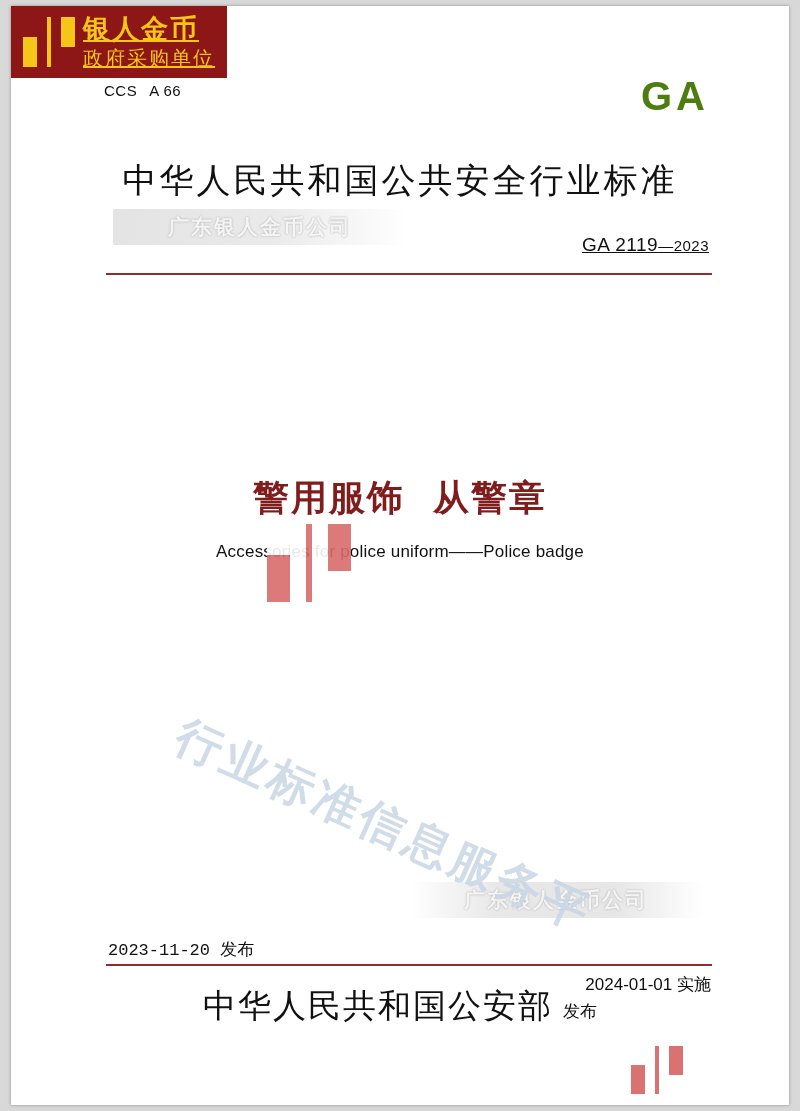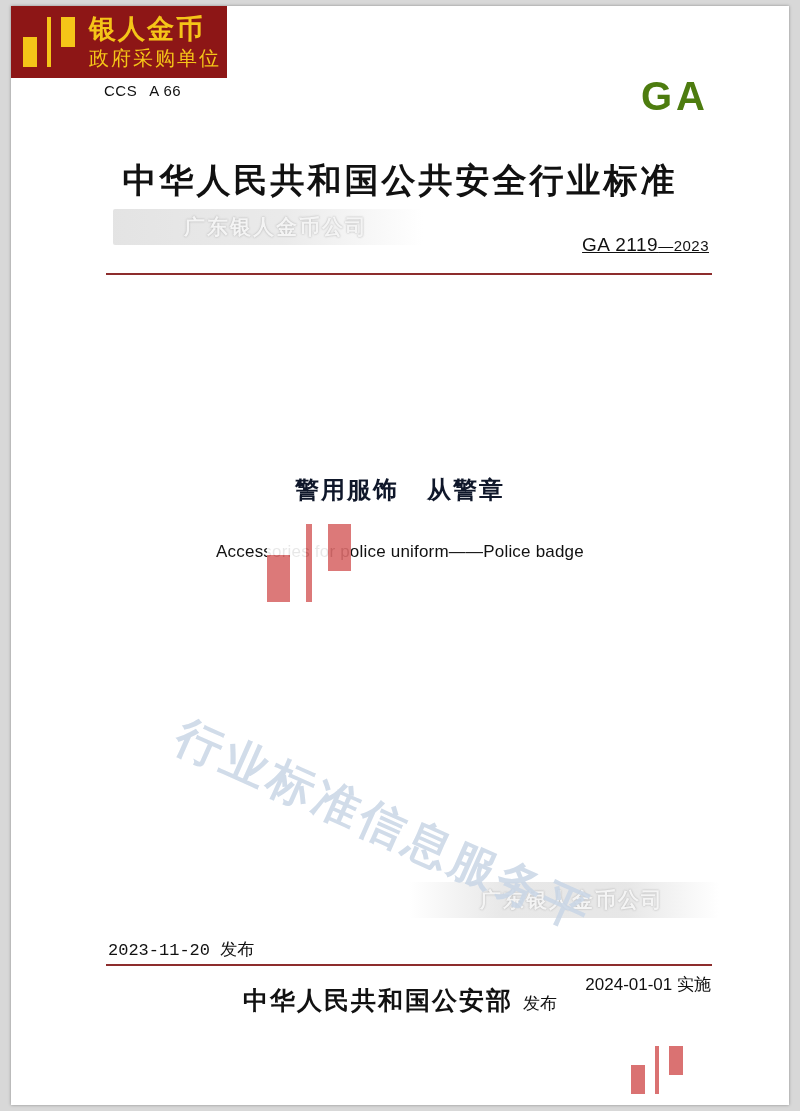--- a/index.html
+++ b/index.html
@@ -65,23 +65,24 @@
   }
   #logo-mark span.bar2 {
     position: absolute;
     right: 14px;
     top: 0;
     width: 10px;
     height: 50px;
     background: #8d1616;
   }
   #logo-text {
-    margin-left: 14px;
+    margin-left: 8px;
     color: #f5c518;
     line-height: 1.1;
+    text-decoration: underline;
   }
   #logo-text .line1 {
     font-size: 27px;
     font-weight: bold;
     letter-spacing: 2px;
   }
   #logo-text .line2 {
     font-size: 20px;
     letter-spacing: 2px;
     margin-top: 3px;
@@ -110,21 +111,21 @@
     text-align: center;
   }
 
   .main-title {
     position: absolute;
     left: 0;
     right: 0;
     top: 152px;
     text-align: center;
     font-size: 34px;
-    font-weight: bold;
+    font-weight: normal;
     letter-spacing: 3px;
     color: #111;
   }
 
   .std-no {
     position: absolute;
     right: 80px;
     top: 228px;
     font-size: 19px;
     color: #111;
@@ -142,24 +143,24 @@
     background: #8d2d2d;
   }
 
   
   .doc-title-cn {
     position: absolute;
     left: 0;
     right: 0;
     top: 468px;
     text-align: center;
-    font-size: 24px;
+    font-size: 36px;
     font-weight: bold;
     letter-spacing: 2px;
-    color: #0f172a;
+    color: #7f1d1d;
   }
   .doc-title-cn .gap { display: inline-block; width: 28px; }
 
   .doc-title-en {
     position: absolute;
     left: 0;
     right: 0;
     top: 536px;
     text-align: center;
     font-size: 17px;
@@ -194,43 +195,42 @@
   }
   .issuer {
     position: absolute;
     left: 0;
     right: 0;
     top: 978px;
     text-align: center;
     color: #111;
   }
   .issuer .org {
-    font-size: 25px;
-    font-weight: bold;
+    font-size: 33px;
+    font-weight: normal;
     letter-spacing: 2px;
     margin-top: 33px;
   }
   .issuer .pub {
     font-size: 17px;
     margin-left: 10px;
     text-align: center;
   }
 
   
   .wm-band {
     position: absolute;
     color: #ffffff;
     font-size: 21px;
     font-weight: bold;
     letter-spacing: 2px;
     text-align: center;
     line-height: 36px;
     border-radius: 2px;
     pointer-events: none;
-    padding-left: 16px;
   }
   #wm-band-1 {
     left: 102px;
     top: 203px;
     width: 294px;
     height: 36px;
     background: linear-gradient(90deg, rgba(226,226,226,0.95) 0%, rgba(232,232,232,0.9) 55%, rgba(255,255,255,0) 100%);
     color: #f4f4f4;
     text-shadow: 0 0 2px rgba(160,160,160,0.9);
   }

